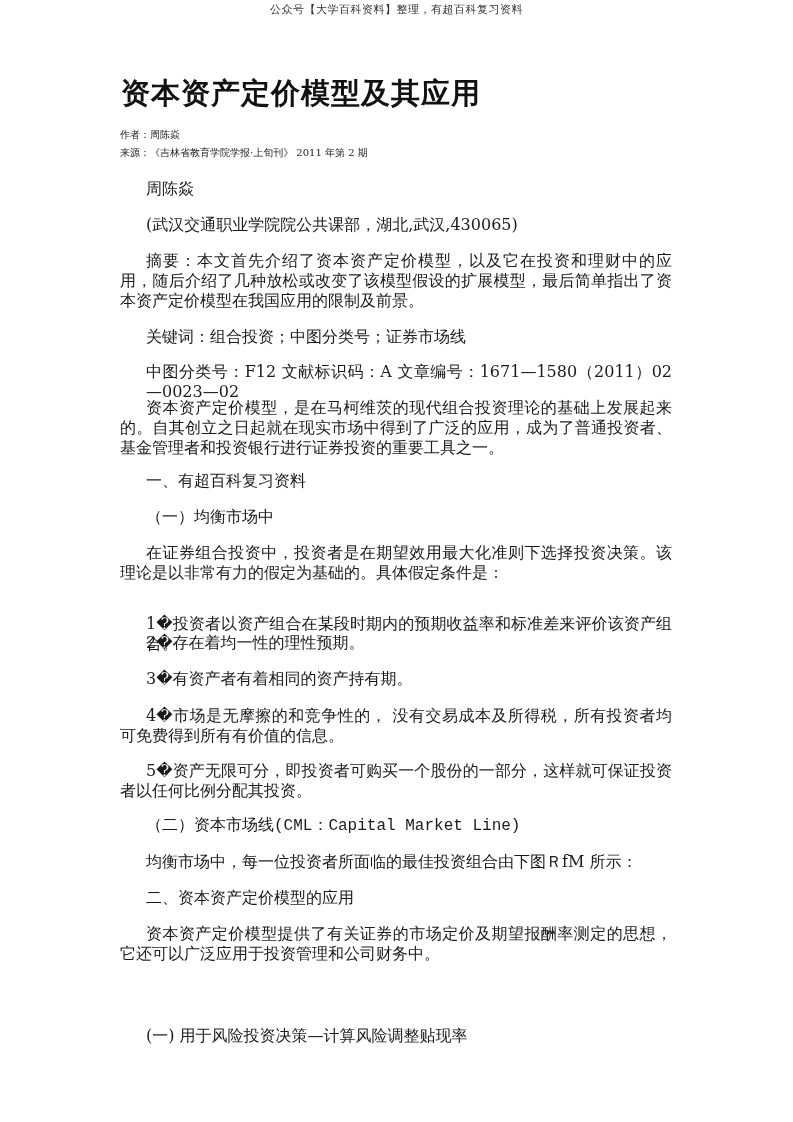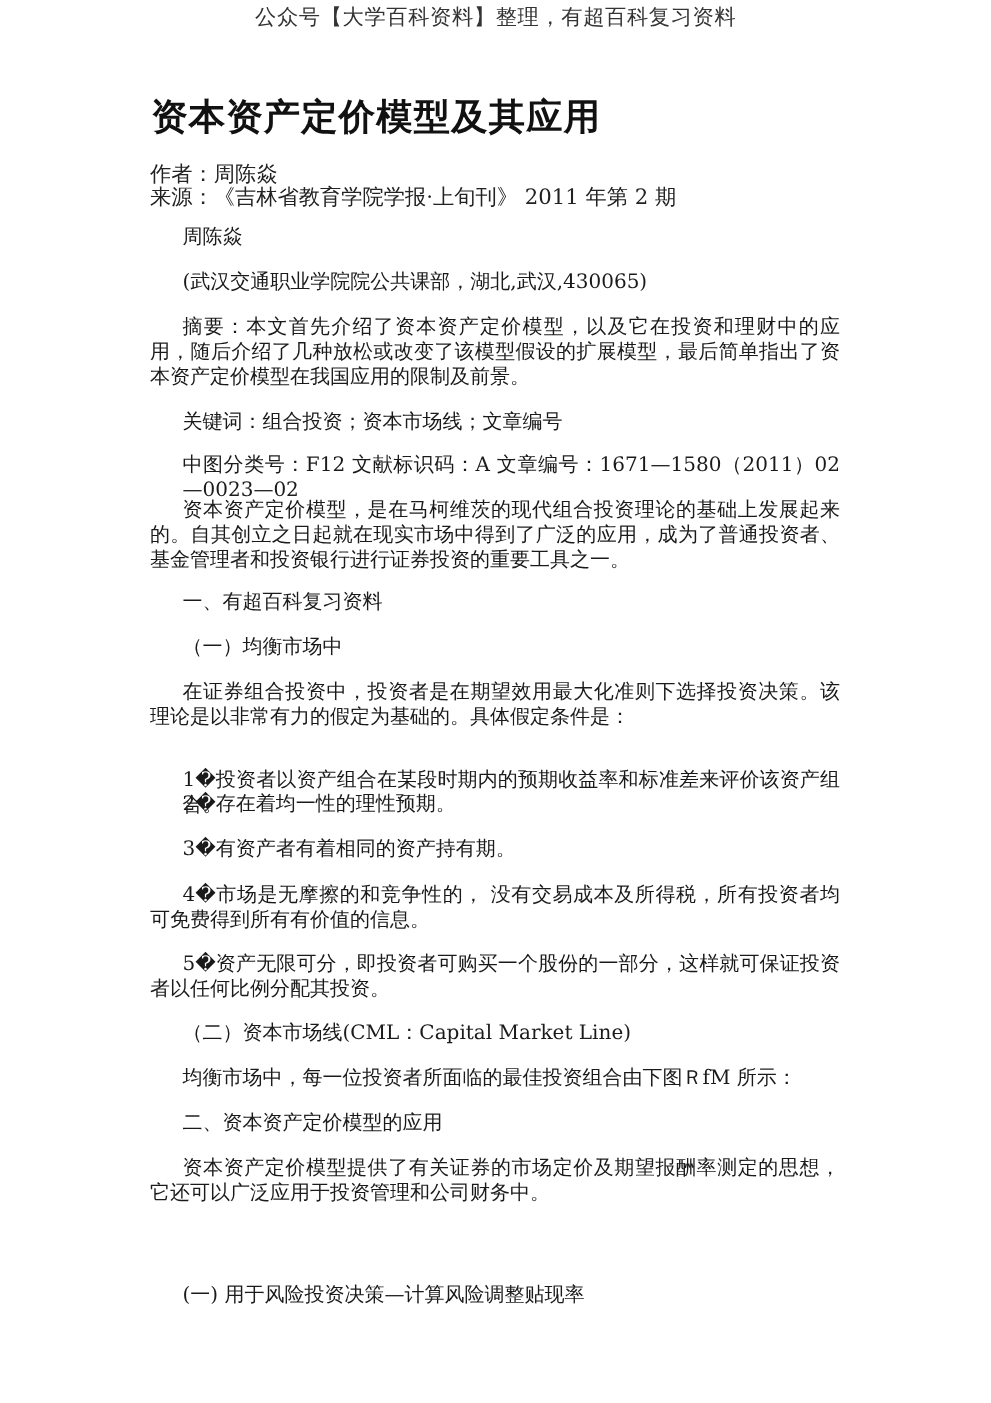--- a/index.html
+++ b/index.html
@@ -3,29 +3,29 @@
 <meta charset="utf-8">
 <style>
   html, body { margin: 0; padding: 0; background: #ffffff; }
   body {
     width: 793px; height: 1122px; position: relative; overflow: hidden;
     font-family: "DejaVu Serif", "Liberation Serif", serif;
     color: #1a1a1a;
   }
   .page-header {
     position: absolute; top: 2px; left: 0; width: 793px;
-    text-align: center; font-size: 17px; color: #333;
+    text-align: center; font-size: 11px; color: #333;
     letter-spacing: 0.5px;
   }
   .doc-title {
     position: absolute; top: 74px; left: 121px;
     font-family: Liberation Sans, sans-serif;
     font-weight: bold; font-size: 29px; color: #111; letter-spacing: 1px;
   }
-  .meta { position: absolute; left: 120px; font-size: 17px; color: #222; }
+  .meta { position: absolute; left: 120px; font-size: 10px; color: #222; }
   .meta.author { top: 128px; }
   .meta.source { top: 146px; }
   .para {
     position: absolute; left: 120px; width: 552px;
     font-size: 16px; line-height: 20px; color: #1a1a1a;
     text-indent: 26px; text-align: justify; margin: 0;
   }
   .para.noindent { text-indent: 0; left: 146px; width: 526px; }
 </style>
 </head>
@@ -35,33 +35,33 @@
 
 <div class="doc-title">资本资产定价模型及其应用</div>
 
 <div class="meta author">作者：周陈焱</div>
 <div class="meta source">来源：《吉林省教育学院学报·上旬刊》 2011 年第 2 期</div>
 
 <p class="para noindent" style="top:179px;">周陈焱</p>
 <p class="para noindent" style="top:215px;">(武汉交通职业学院院公共课部，湖北,武汉,430065)</p>
 
 <p class="para" style="top:251px;">摘要：本文首先介绍了资本资产定价模型，以及它在投资和理财中的应用，随后介绍了几种放松或改变了该模型假设的扩展模型，最后简单指出了资本资产定价模型在我国应用的限制及前景。</p>
-<p class="para noindent" style="top:327px;">关键词：组合投资；资本市场线；文章编号</p>
+<p class="para noindent" style="top:327px;">关键词：组合投资；中图分类号；证券市场线</p>
 <p class="para noindent" style="top:362px;">中图分类号：F12 文献标识码：A 文章编号：1671—1580（2011）02—0023—02</p>
 
 <p class="para" style="top:398px;">资本资产定价模型，是在马柯维茨的现代组合投资理论的基础上发展起来的。自其创立之日起就在现实市场中得到了广泛的应用，成为了普通投资者、基金管理者和投资银行进行证券投资的重要工具之一。</p>
 
 <p class="para noindent" style="top:471px;">一、有超百科复习资料</p>
 <p class="para noindent" style="top:507px;">（一）均衡市场中</p>
 <p class="para" style="top:543px;">在证券组合投资中，投资者是在期望效用最大化准则下选择投资决策。该理论是以非常有力的假定为基础的。具体假定条件是：</p>
 
 <p class="para noindent" style="top:614px;">1�投资者以资产组合在某段时期内的预期收益率和标准差来评价该资产组合。</p>
 <p class="para noindent" style="top:633px;">2�存在着均一性的理性预期。</p>
 <p class="para noindent" style="top:669px;">3�有资产者有着相同的资产持有期。</p>
 <p class="para" style="top:706px;">4�市场是无摩擦的和竞争性的， 没有交易成本及所得税，所有投资者均可免费得到所有有价值的信息。</p>
 <p class="para" style="top:761px;">5�资产无限可分，即投资者可购买一个股份的一部分，这样就可保证投资者以任何比例分配其投资。</p>
 
-<p class="para noindent" style="top:816px;">（二）资本市场线(CML：Capital  Market  Line)</p>
+<p class="para noindent" style="top:816px;font-family:Liberation Mono, monospace;">（二）资本市场线(CML：Capital  Market  Line)</p>
 <p class="para noindent" style="top:852px;">均衡市场中，每一位投资者所面临的最佳投资组合由下图ＲfM 所示：</p>
 
 <p class="para noindent" style="top:888px;">二、资本资产定价模型的应用</p>
 <p class="para" style="top:924px;">资本资产定价模型提供了有关证券的市场定价及期望报酬率测定的思想，它还可以广泛应用于投资管理和公司财务中。</p>
 <p class="para noindent" style="top:1026px;">(一) 用于风险投资决策—计算风险调整贴现率</p>
 
 </body></html>

